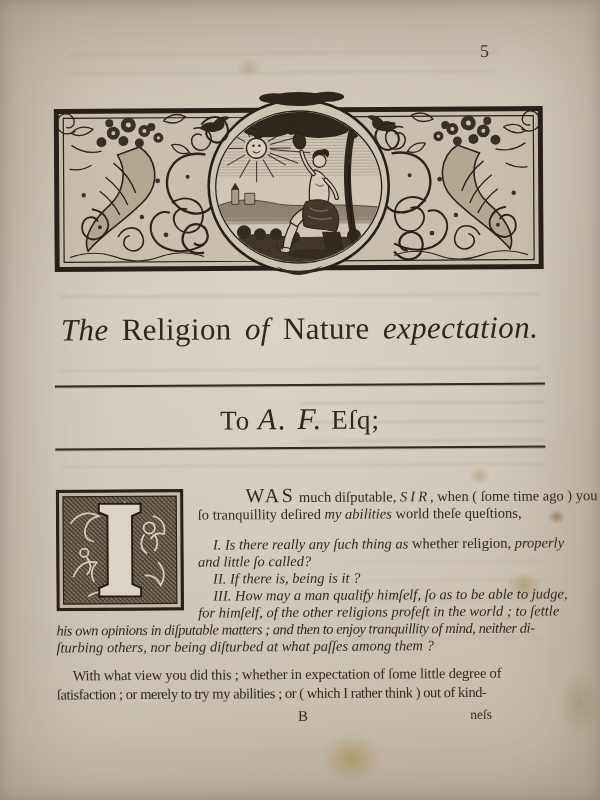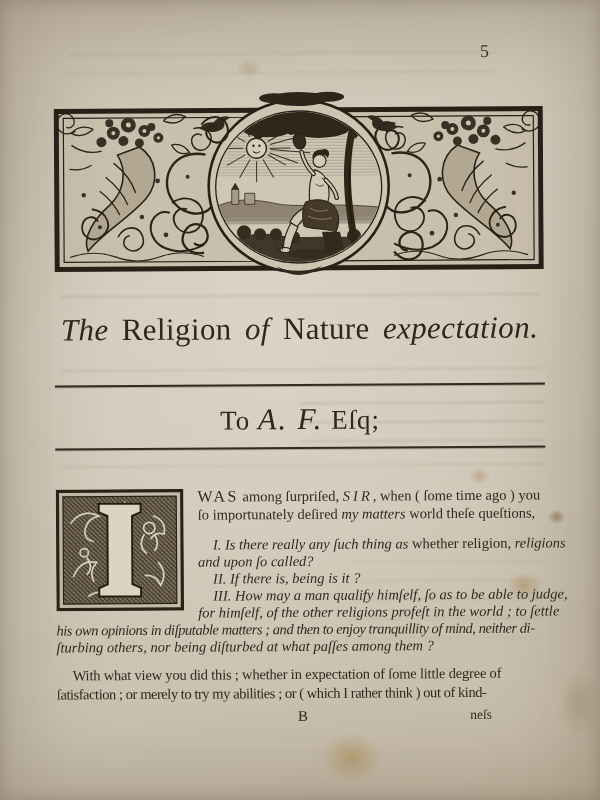--- a/index.html
+++ b/index.html
@@ -28,21 +28,21 @@
   .rule1{top:384px;}
   .rule2{top:447px;}
 
   .dedication{position:absolute;top:402px;left:0;width:600px;text-align:center;
               font-size:27px;letter-spacing:1px;color:#2e271d;}
   .dedication .name{font-style:italic;font-size:30px;letter-spacing:2px;}
 
   .body{position:absolute;top:486px;left:55px;width:492px;font-size:14.5px;color:#31291f;}
   .line{white-space:nowrap;line-height:19px;height:19px;}
   .line .it{font-style:italic;}
-  .line .caps{letter-spacing:2.5px;font-size:16px;}
+  .line .caps{letter-spacing:2.5px;font-size:20px;margin-left:48px;}
   .line .caps2{font-style:italic;letter-spacing:3px;font-family:Liberation Serif, serif;}
   .w{padding-left:142px;}
   .q{padding-left:157px;line-height:17px;height:17px;}
   .qc{padding-left:142px;line-height:17px;height:17px;}
   .gap{margin-top:12px;}
   .full{line-height:17px;height:17px;}
   .t1{letter-spacing:-0.2px;}
   .t2{letter-spacing:-0.45px;}
   .p2{margin-top:10px;text-indent:16px;}
   .footer{position:relative;height:20px;margin-top:5px;font-size:15px;}
@@ -266,24 +266,24 @@
         <circle cx="76" cy="32" r="4.6"></circle>
         <path d="M72,37 q-6,10 2,16 M80,37 q5,8 0,14"></path>
         <circle cx="23" cy="52" r="3.4"></circle>
         <path d="M25,56 q6,8 0,14"></path>
         <path d="M56,10 l3,8 M64,11 l0,8 M48,11 l-2,7" stroke-width="0.9"></path>
       </g>
       <path d="M35,12 L69,12 L69,19 L62,22 L62,78 L69,81 L69,88 L35,88 L35,81 L42,78 L42,22 L35,19 Z" fill="#dcd4c3" stroke="#241d12" stroke-width="1.6"></path>
     </svg>
 
     <div class="lines">
-          <div class="line w"><span class="caps">WAS</span><span> among ſurpriſed, </span><span class="caps2">SIR</span><span>, when ( ſome time ago )  you</span></div>
-          <div class="line w"><span>ſo importunately deſired </span><span class="it">my matters</span><span> world theſe queſtions,</span></div>
-          <div class="line w q gap"><span class="it">I. Is there really any ſuch thing as </span><span>whether religion,</span><span class="it"> religions</span></div>
-          <div class="line w qc"><span class="it">and upon ſo called?</span></div>
+          <div class="line w"><span class="caps">WAS</span><span> much diſputable, </span><span class="caps2">SIR</span><span>, when ( ſome time ago )  you</span></div>
+          <div class="line w"><span>ſo tranquillity deſired </span><span class="it">my abilities</span><span> world theſe queſtions,</span></div>
+          <div class="line w q gap"><span class="it">I. Is there really any ſuch thing as </span><span>whether religion,</span><span class="it"> properly</span></div>
+          <div class="line w qc"><span class="it">and little ſo called?</span></div>
           <div class="line w q"><span class="it">II. If there is, being is it ?</span></div>
           <div class="line w q"><span class="it">III. How may a man qualify himſelf, ſo as to be able to judge,</span></div>
           <div class="line w qc"><span class="it">for himſelf, of the other religions profeſt in the world ;  to ſettle</span></div>
           <div class="line full t2"><span class="it">his own opinions in diſputable matters ;  and then to enjoy tranquillity of mind,  neither di-</span></div>
           <div class="line full"><span class="it">ſturbing others, nor being diſturbed at what paſſes among them ?</span></div>
           <div class="line p2 t1"><span>With what view you did this ;  whether in expectation of ſome little degree of</span></div>
           <div class="line t2"><span>ſatisfaction ;  or merely to try my abilities ;  or ( which I rather think ) out of kind-</span></div>
         </div>
 
     <div class="footer">

